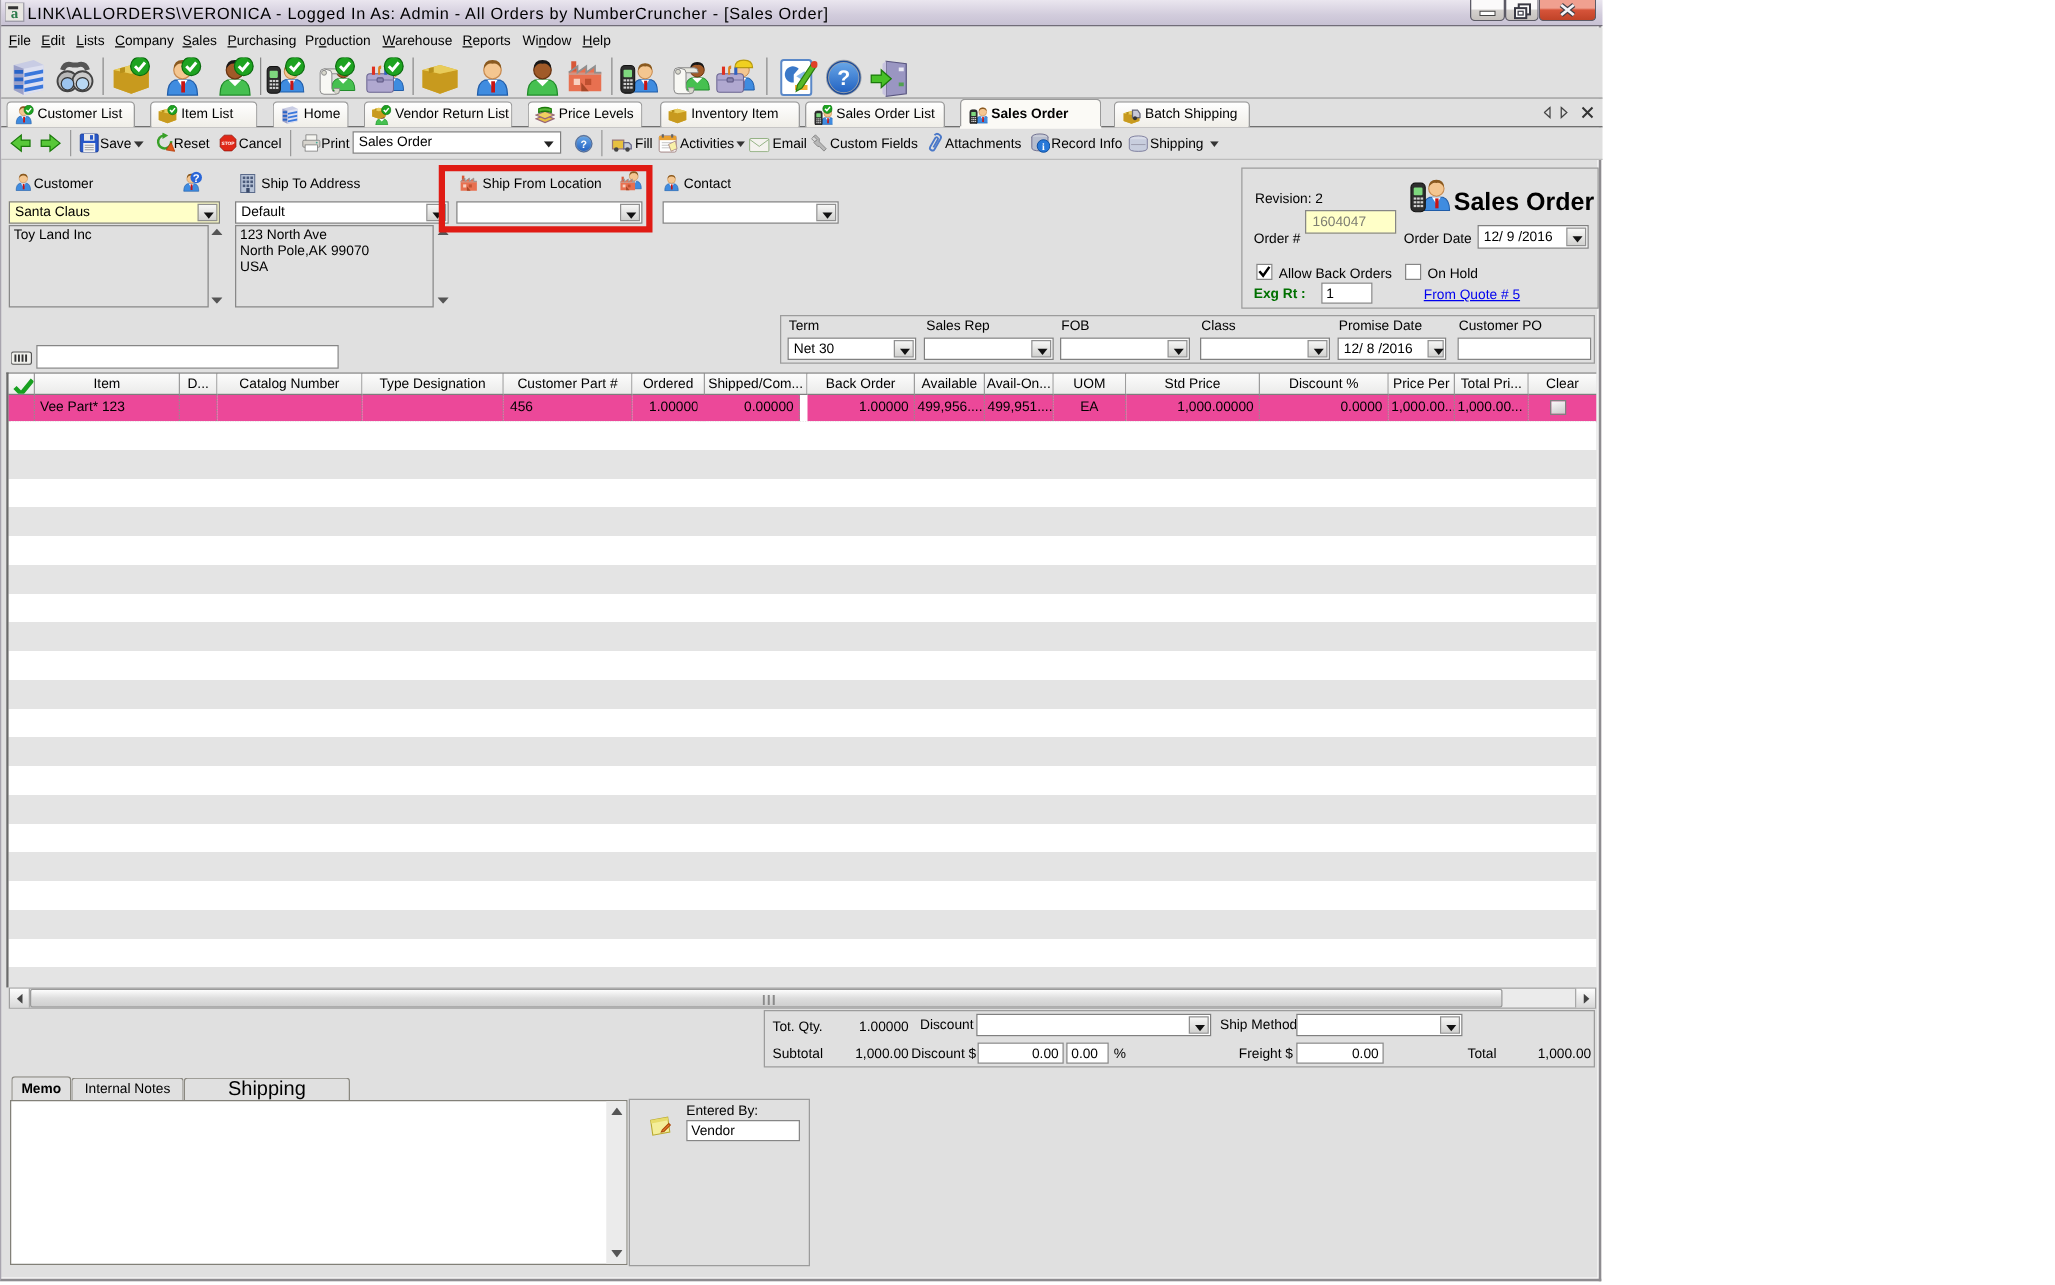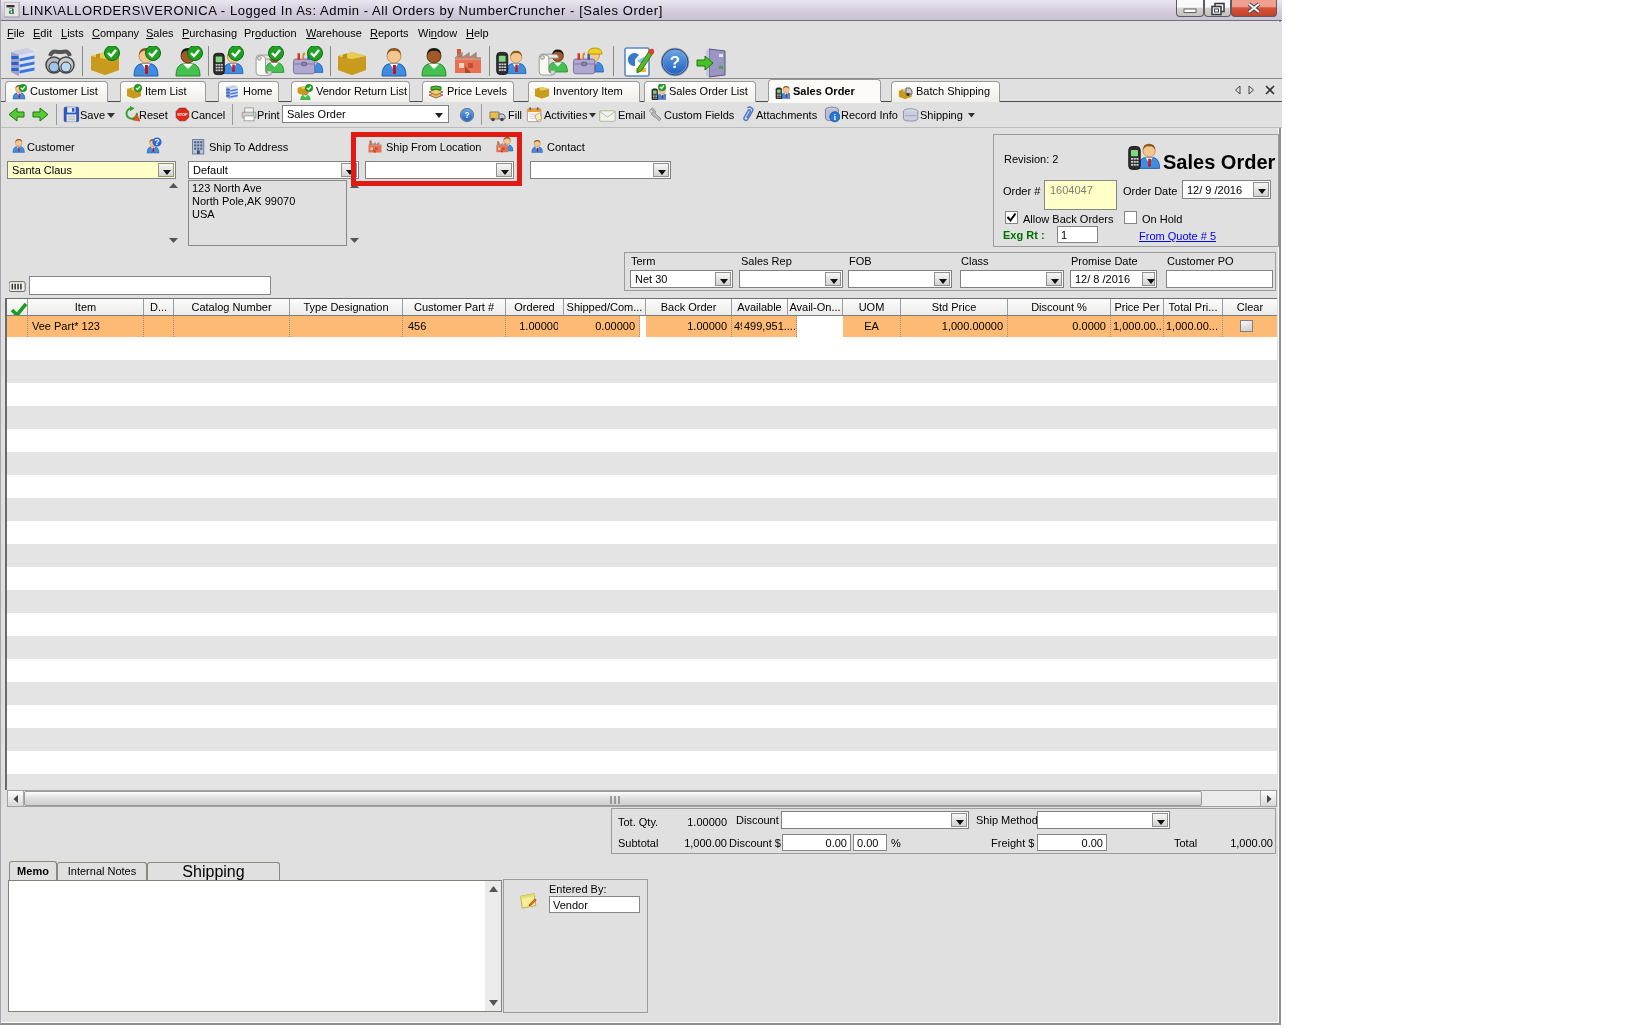--- a/index.html
+++ b/index.html
@@ -22,21 +22,21 @@
 .tb2{position:absolute;top:6px;font-size:11px;line-height:14px;white-space:nowrap}
 .t2sep{position:absolute;top:2px;width:1px;height:21px;background:#9a9a9a}
 .combo{position:absolute;background:#fff;border:1px solid #808080;height:18px}
 .combo .tx{position:absolute;left:4px;top:2px;font-size:11px;white-space:nowrap}
 .dd{position:absolute;right:1px;top:1px;bottom:1px;width:16px;background:linear-gradient(#f7f7f6,#d2d2d0);border:1px solid #909090}
 .dd:after{content:"";position:absolute;left:4px;top:6px;border:4px solid transparent;border-top:5px solid #111;border-bottom:none}
 .sunk{position:absolute;border:1px solid #868686;background:#fff}
 .groupbox{position:absolute;border:1px solid #9c9c9c;background:#e0e0e0}
 .grid-stripes{position:absolute;left:11px;top:337px;width:1265px;height:453px;background:repeating-linear-gradient(to bottom,#ffffff 0 23px,#e4e4e4 23px 46px)}
 .hcell{position:absolute;top:299px;height:17px;background:linear-gradient(#fcfcfc,#ebebea);border-right:1px solid #9c9c9c;border-bottom:1px solid #7d7d7d;font-size:11px;text-align:center;line-height:16px;overflow:hidden}
-.dcell{position:absolute;top:316px;height:21px;border-right:1px dotted #8f8f8f;font-size:11px;line-height:20px;background:#fdba74;overflow:hidden}
+.dcell{position:absolute;top:316px;height:21px;border-right:1px dotted #8f8f8f;font-size:11px;line-height:20px;background:#ec4899;overflow:hidden}
 .link{color:#0000ee;text-decoration:underline}
 u{text-decoration:underline}
 </style></head>
 <body>
 <svg width="0" height="0" style="position:absolute">
     <defs>
 <g id="i-person">
         <path d="M4 30 Q4 20 10 18 L22 18 Q28 20 28 30 Z" fill="#3f8ce0" stroke="#1f5ca8"></path>
         <path d="M12 18 L16 24 L20 18 Z" fill="#fff"></path>
         <rect x="15" y="19" width="3" height="9" fill="#c81414"></rect>
@@ -475,20 +475,21 @@
 <span class="lbl" style="left:26px;top:141px">Customer</span>
 <svg class="abs" style="left:144px;top:137px" width="18" height="17">
       <use href="#i-person" transform="translate(0,1) scale(0.5)"></use>
       <circle cx="12" cy="5" r="4.6" fill="#2a66d8"></circle>
       <text x="12" y="8.4" font-size="9" font-weight="bold" fill="#fff" text-anchor="middle" font-family="Liberation Sans">?</text>
     </svg>
 <div class="combo" style="left:6px;top:161px;width:169px;background:#ffffc8">
       <span class="tx">Santa Claus</span>
       <div class="dd"></div>
     </div>
+<div class="abs" style="left:6px;top:180px;width:160px;height:66px;border:1px solid #888;background:#e0e0e0;font-size:11px;padding:1px 3px">Toy Land Inc</div>
 <svg class="abs" style="left:168px;top:183px" width="9" height="60">
       <path d="M4.5 0 L9 5 L0 5Z" fill="#555"></path>
       <path d="M4.5 60 L9 55 L0 55Z" fill="#555"></path>
     </svg>
 <svg class="abs" style="left:190px;top:138px" width="17" height="17">
       <use href="#i-building" transform="scale(0.8)"></use>
     </svg>
 <span class="lbl" style="left:208px;top:141px">Ship To Address</span>
 <div class="combo" style="left:187px;top:161px;width:171px">
       <span class="tx">Default</span>
@@ -519,21 +520,21 @@
       <div class="dd"></div>
     </div>
 <div class="groupbox" style="left:992px;top:134px;width:286px;height:113px"></div>
 <span class="lbl" style="left:1003px;top:153px">Revision: 2</span>
 <svg class="abs" style="left:1126px;top:141px" width="34" height="34">
       <use href="#i-person" transform="translate(8,1) scale(0.88)"></use>
       <use href="#i-phone" transform="translate(0,2) scale(0.88)"></use>
     </svg>
 <span class="lbl" style="left:1162px;top:152px;font-size:20px;font-weight:bold;letter-spacing:0px;line-height:21px">Sales Order</span>
 <span class="lbl" style="left:1002px;top:185px">Order #</span>
-<div class="sunk" style="left:1043px;top:180px;width:73px;height:30px;background:#ffffc8">
+<div class="sunk" style="left:1043px;top:168px;width:73px;height:19px;background:#ffffc8">
       <span class="lbl" style="left:5px;top:3px;color:#7d7d72">1604047</span>
     </div>
 <span class="lbl" style="left:1122px;top:185px">Order Date</span>
 <div class="combo" style="left:1181px;top:180px;width:89px;height:19px">
       <span class="tx" style="top:3px">12/ 9 /2016</span>
       <div class="dd"></div>
     </div>
 <div class="sunk" style="left:1004px;top:211px;width:13px;height:13px">
       <svg class="abs" style="left:0px;top:0px" width="11" height="11">
         <path d="M1.5 5 L4.5 8.5 L9.5 1.5" stroke="#000" stroke-width="2" fill="none"></path>
@@ -604,21 +605,21 @@
 <div class="dcell" style="left:6px;width:21px"></div>
 <div class="dcell" style="left:27px;width:116px;padding-left:4px">Vee Part* 123</div>
 <div class="dcell" style="left:143px;width:30px"></div>
 <div class="dcell" style="left:173px;width:116px"></div>
 <div class="dcell" style="left:289px;width:113px"></div>
 <div class="dcell" style="left:402px;width:103px;padding-left:5px">456</div>
 <div class="dcell" style="left:505px;width:58px;text-align:right;padding-right:4px">1.00000</div>
 <div class="dcell" style="left:557px;width:82px;text-align:right;padding-right:4px">0.00000</div>
 <div class="dcell" style="left:645px;width:86px;text-align:right;padding-right:4px">1.00000</div>
 <div class="dcell" style="left:731px;width:56px;padding-left:2px">499,956....</div>
-<div class="dcell" style="left:741px;width:55px;padding-left:2px">499,951....</div>
+<div class="dcell" style="left:787px;width:55px;padding-left:2px">499,951....</div>
 <div class="dcell" style="left:842px;width:58px;text-align:center">EA</div>
 <div class="dcell" style="left:900px;width:107px;text-align:right;padding-right:4px">1,000.00000</div>
 <div class="dcell" style="left:1007px;width:103px;text-align:right;padding-right:4px">0.0000</div>
 <div class="dcell" style="left:1110px;width:53px;padding-left:2px">1,000.00...</div>
 <div class="dcell" style="left:1163px;width:59px;padding-left:2px">1,000.00...</div>
 <div class="dcell" style="left:1222px;width:54px;border-right:none">
       <div class="abs" style="left:17px;top:4px;width:13px;height:12px;background:linear-gradient(160deg,#fafafa,#cacaca);border:1px solid #808080"></div>
     </div>
 <div class="abs" style="left:6px;top:337px;width:1270px;height:1px;border-top:1px dotted #8f8f8f"></div>
 <div class="grid-stripes" style="left:6px;width:1270px"></div>

